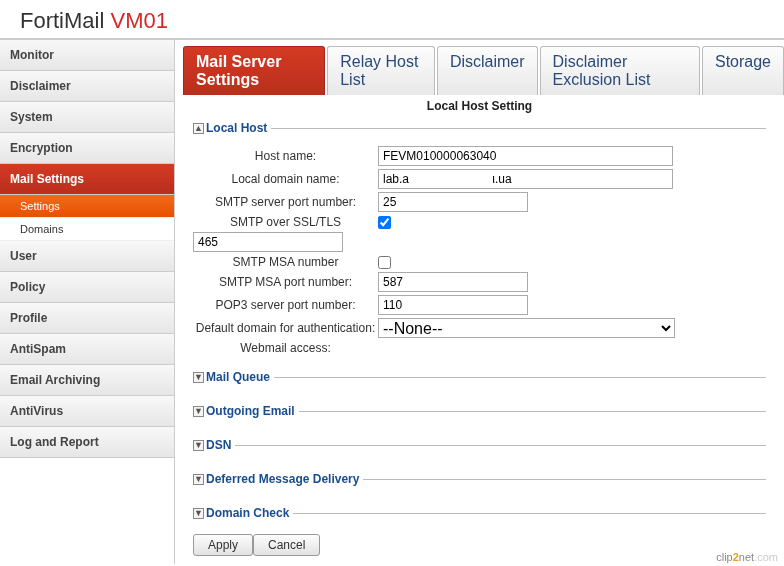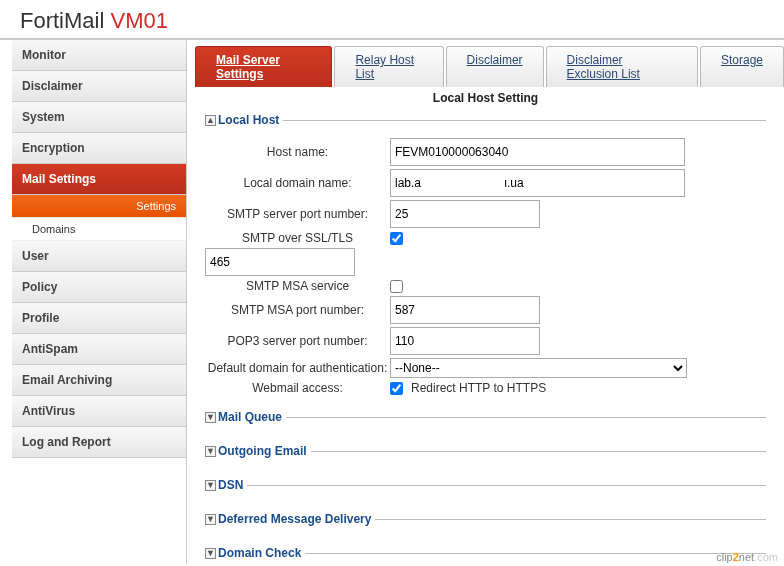--- a/index.html
+++ b/index.html
@@ -2,45 +2,45 @@
 <html><head>
 <meta charset="utf-8">
 <style>
   * { box-sizing: border-box; margin: 0; padding: 0; }
   html, body { width: 784px; height: 566px; font-family: Arial, Helvetica, sans-serif; font-size: 12px; background: #fff; color: #333; }
   .header { padding: 8px 20px 4px 20px; border-bottom: 2px solid #ccc; }
   .header .brand { font-size: 22px; font-weight: normal; }
   .header .brand .a { color: #333; }
   .header .brand .b { color: #d62828; }
   .layout { display: flex; width: 100%; height: calc(100% - 42px); }
-  .sidebar { width: 175px; flex: 0 0 175px; border-right: 1px solid #ccc; background: #fff; margin-left: 12px; }
+  .sidebar { width: 175px; flex: 0 0 175px; border-right: 1px solid #ccc; background: #fff; }
   .nav-item { display: block; padding: 8px 10px; font-weight: bold; color: #444;
               background: linear-gradient(#f8f8f8, #e6e6e6); border-bottom: 1px solid #ccc; cursor: pointer; }
   .nav-item.active { background: #c0392b; background: linear-gradient(#d43a24, #b82f1c); color: #fff; }
   .sub-item { display: block; padding: 5px 10px 5px 20px; font-size: 11px; color: #333;
               background: #fff; border-bottom: 1px solid #eee; cursor: pointer; }
-  .sub-item.active { background: linear-gradient(#f26a1b, #e65100); color: #fff; text-align: right; }
+  .sub-item.active { background: linear-gradient(#f26a1b, #e65100); color: #fff; }
   .main { flex: 1; padding: 0; overflow: hidden; }
   .tabs { display: flex; gap: 2px; margin: 6px 0 0 8px; }
-  .tab { padding: 6px 20px; font-size: 12px; border: 1px solid #bbb; border-bottom: none;
+  .tab { padding: 6px 12px; font-size: 16px; border: 1px solid #bbb; border-bottom: none;
          background: linear-gradient(#fdfdfd, #e8e8e8); color: #2a4a7a; cursor: pointer;
-         border-radius: 3px 3px 0 0; text-decoration: underline; }
+         border-radius: 3px 3px 0 0; }
   .tab.active { background: linear-gradient(#d43a24, #b82f1c); color: #fff; font-weight: bold; border-color: #a22; }
   .content { padding: 0 18px 12px 18px; height: calc(100% - 34px); overflow-y: auto; }
   .section-title { text-align: center; font-weight: bold; color: #222; margin: 4px 0 4px; font-size: 12px; }
   fieldset { border: none; border-top: 1px solid #bbb; margin: 8px 0 2px; padding: 8px 0 4px 0; }
   fieldset legend { color: #1a4d8f; font-weight: bold; font-size: 12px; padding: 0 4px 0 0; display: flex; align-items: center; gap: 2px; cursor: pointer; }
   .toggle-box { width: 11px; height: 11px; border: 1px solid #888; display: inline-flex;
                 align-items: center; justify-content: center; font-size: 9px; line-height: 1;
                 background: #f4f4f4; color: #555; }
   .form-row { display: flex; align-items: center; margin: 3px 0; }
   .form-row label { width: 185px; color: #333; text-align: center; }
-  .form-row input[type=text] { width: 150px; height: 28px; border: 1px solid #aaa; padding: 1px 4px; font-size: 12px; }
+  .form-row input[type=text] { width: 150px; height: 20px; border: 1px solid #aaa; padding: 1px 4px; font-size: 12px; }
   .form-row input.wide { width: 295px; }
-  .form-row select { width: 297px; height: 20px; border: 1px solid #aaa; font-size: 12px; background: #fff; }
+  .form-row select { width: 297px; height: 20px; border: 1px solid #aaa; font-size: 16px; background: #fff; }
   .checkbox-cell { display: flex; align-items: center; gap: 8px; }
   .redirect-label { color: #333; }
   .buttons { display: flex; gap: 0; }
   .btn { padding: 3px 14px; border: 1px solid #999; border-radius: 3px;
          background: linear-gradient(#fdfdfd,#e2e2e2); cursor: pointer; font-size: 12px; color: #333; }
   .watermark { position: absolute; right: 6px; bottom: 3px; font-size: 11px; color: #888; }
   .watermark b { color: #f59e0b; }
 </style>
 </head>
 <body>
@@ -102,43 +102,39 @@
           <input type="text" value="25" style="">
         </div>
         <div class="form-row">
           <label>SMTP over SSL/TLS</label>
           <input type="checkbox" checked="" style="">
         </div>
         <div class="form-row">
           <input type="text" value="465" style="">
         </div>
         <div class="form-row">
-          <label>SMTP MSA service</label>
+          <label>SMTP MSA number</label>
           <input type="checkbox" style="">
         </div>
         <div class="form-row">
           <label>SMTP MSA port number:</label>
           <input type="text" value="587" style="">
         </div>
         <div class="form-row">
           <label>POP3 server port number:</label>
           <input type="text" value="110" style="">
         </div>
         <div class="form-row">
           <label>Default domain for authentication:</label>
           <select>
             <option>--None--</option>
           </select>
         </div>
         <div class="form-row">
           <label>Webmail access:</label>
-          <div class="checkbox-cell">
-            <input type="checkbox" checked="" style="">
-            <span class="redirect-label">Redirect HTTP to HTTPS</span>
-          </div>
         </div>
       </fieldset>
 
       <fieldset>
         <legend>
           <span class="toggle-box">▼</span>
           <span>Mail Queue</span>
         </legend>
       </fieldset>
 

